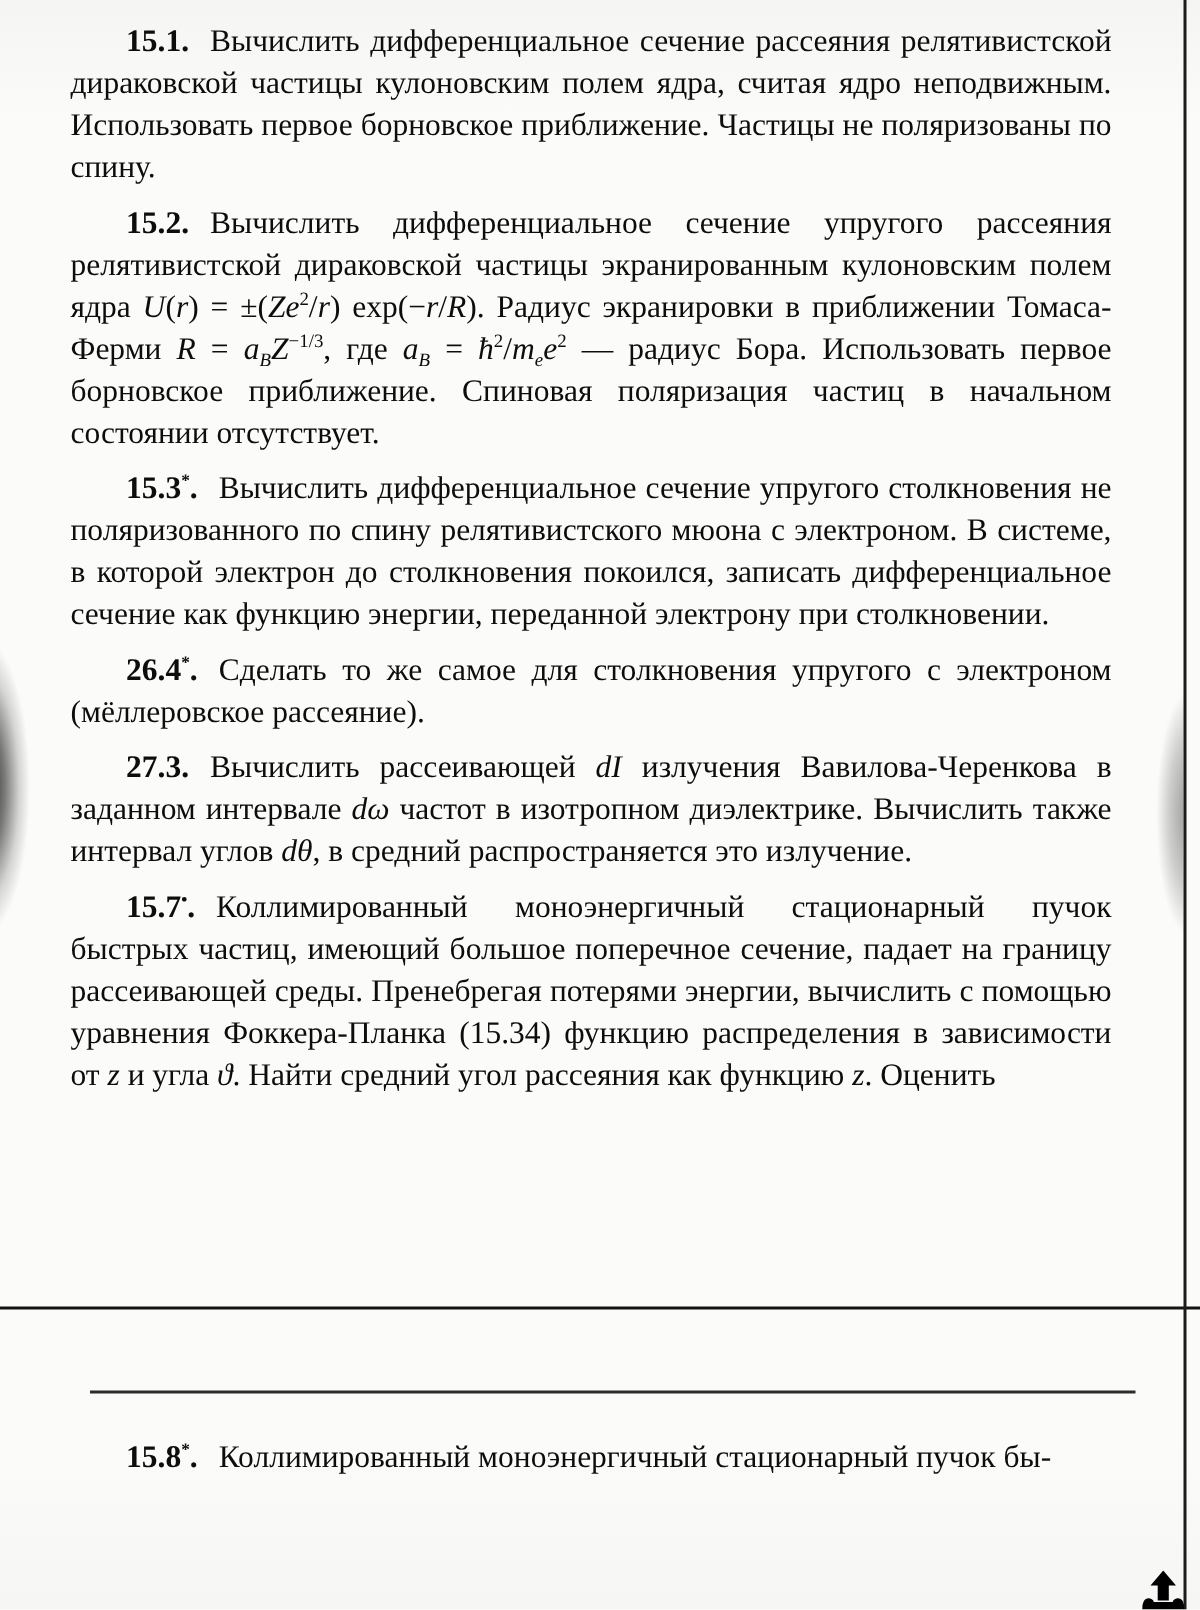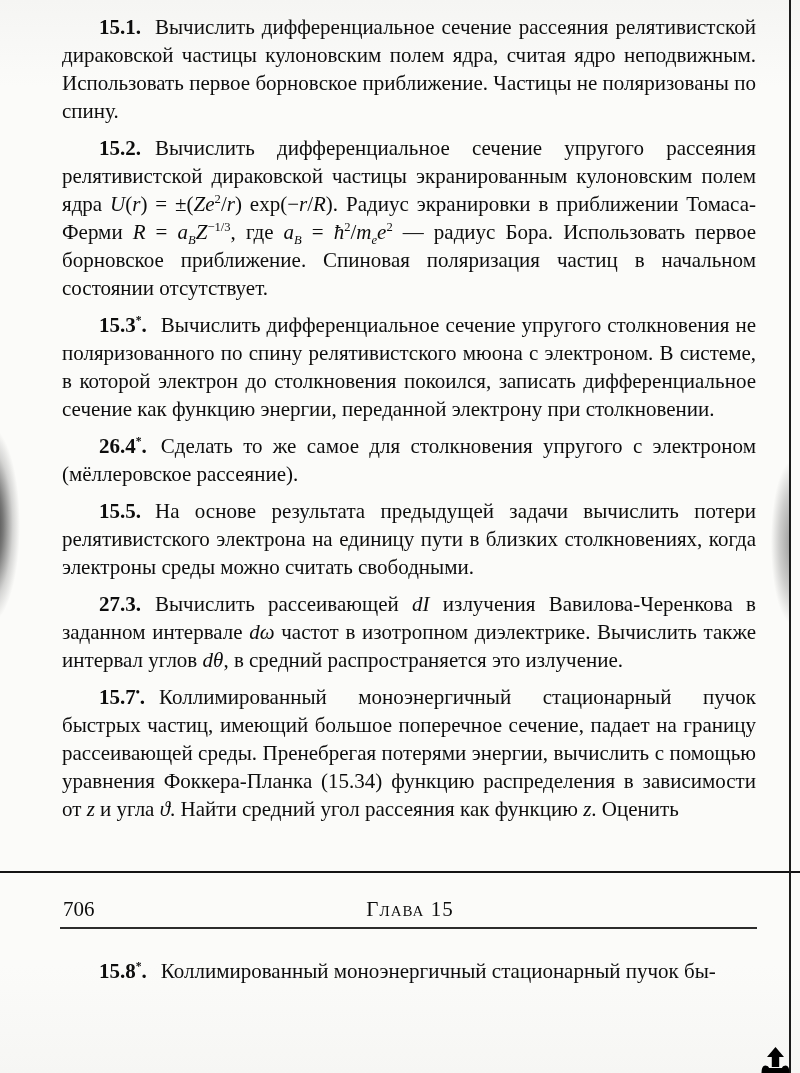--- a/index.html
+++ b/index.html
@@ -4,21 +4,21 @@
 <style>
   html,body{margin:0;padding:0;}
   body{width:800px;height:1073px;overflow:hidden;background:#ffffff;}
   .page{
     position:absolute; left:0; top:0; width:800px; height:1073px; overflow:hidden;
     background:linear-gradient(180deg,#f5f5f3 0%,#fbfbf9 8%,#fbfbf9 90%,#f6f6f4 100%);
     font-family:"Liberation Serif","DejaVu Serif",serif;
     color:#0d0d0d;
   }
   
-  .text-col{position:absolute;left:62px;width:694px;}
+  .text-col{position:absolute;left:47px;width:694px;}
   .top-text{top:13px;}
   .bottom-text{top:957px;}
   .prob{
     font-size:21px; line-height:28px; margin:0 0 9px 0;
     text-align:justify; text-indent:37px;
   }
   .prob.noindent{text-indent:0;}
   .plabel{font-weight:bold;}
   .labelgap{display:inline-block;width:14px;}
   .prob em{font-style:italic;}
@@ -46,31 +46,26 @@
 </head>
 <body>
 
 <div class="page">
 
   <div class="text-col top-text">
       <p class="prob"><b class="plabel">15.1</b><b class="plabel">.</b><span class="labelgap"></span><span>Вычислить дифференциальное сечение рассеяния релятивистской дираковской частицы кулоновским полем ядра, считая ядро неподвижным. Использовать первое борновское приближение. Частицы не поляризованы по спину.</span></p>
       <p class="prob"><b class="plabel">15.2</b><b class="plabel">.</b><span class="labelgap"></span><span>Вычислить дифференциальное сечение упругого рассеяния релятивистской дираковской частицы экранированным кулоновским полем ядра </span><em>U</em><span>(</span><em>r</em><span>) = ±(</span><em>Ze</em><sup>2</sup><span>/</span><em>r</em><span>) exp(−</span><em>r</em><span>/</span><em>R</em><span>). Радиус экранировки в приближении Томаса-Ферми </span><em>R</em><span> = </span><em>a</em><sub>B</sub><em>Z</em><sup>−1/3</sup><span>, где </span><em>a</em><sub>B</sub><span> = </span><em>ħ</em><sup>2</sup><span>/</span><em>m</em><sub>e</sub><em>e</em><sup>2</sup><span> — радиус Бора. Использовать первое борновское приближение. Спиновая поляризация частиц в начальном состоянии отсутствует.</span></p>
       <p class="prob"><b class="plabel">15.3</b><sup class="pmark">*</sup><b class="plabel">.</b><span class="labelgap"></span><span>Вычислить дифференциальное сечение упругого столкновения не поляризованного по спину релятивистского мюона с электроном. В системе, в которой электрон до столкновения покоился, записать дифференциальное сечение как функцию энергии, переданной электрону при столкновении.</span></p>
       <p class="prob"><b class="plabel">26.4</b><sup class="pmark">*</sup><b class="plabel">.</b><span class="labelgap"></span><span>Сделать то же самое для столкновения упругого с электроном (мёллеровское рассеяние).</span></p>
-      <p class="prob"><b class="plabel">15.5</b><b class="plabel">.</b><span class="labelgap"></span><span>На основе результата предыдущей задачи вычислить потери релятивистского электрона на единицу пути в близких столкновениях, когда электроны среды можно считать свободными.</span></p>
       <p class="prob"><b class="plabel">27.3</b><b class="plabel">.</b><span class="labelgap"></span><span>Вычислить рассеивающей </span><em>dI</em><span> излучения Вавилова-Черенкова в заданном интервале </span><em>dω</em><span> частот в изотропном диэлектрике. Вычислить также интервал углов </span><em>dθ</em><span>, в средний распространяется это излучение.</span></p>
       <p class="prob"><b class="plabel">15.7</b><sup class="pmark">•</sup><b class="plabel">.</b><span class="labelgap"></span><span>Коллимированный моноэнергичный стационарный пучок быстрых частиц, имеющий большое поперечное сечение, падает на границу рассеивающей среды. Пренебрегая потерями энергии, вычислить с помощью уравнения Фоккера-Планка (15.34) функцию распределения в зависимости от </span><em>z</em><span> и угла </span><em>ϑ</em><span>. Найти средний угол рассеяния как функцию </span><em>z</em><span>. Оценить</span></p>
     </div>
 
   <div class="page-break-line"></div>
 
-  <div class="pg-header">
-    <span class="pg-num">706</span>
-    <span class="chapter">Глава 15</span>
-  </div>
   <div class="header-rule"></div>
 
   <div class="text-col bottom-text">
       <p class="prob"><b class="plabel">15.8</b><sup class="pmark">*</sup><b class="plabel">.</b><span class="labelgap"></span><span>Коллимированный моноэнергичный стационарный пучок бы-</span></p>
     </div>
 
   <div class="left-edge-shadow"></div>
   <div class="right-edge-shadow"></div>
   <div class="right-edge-line"></div>
 

